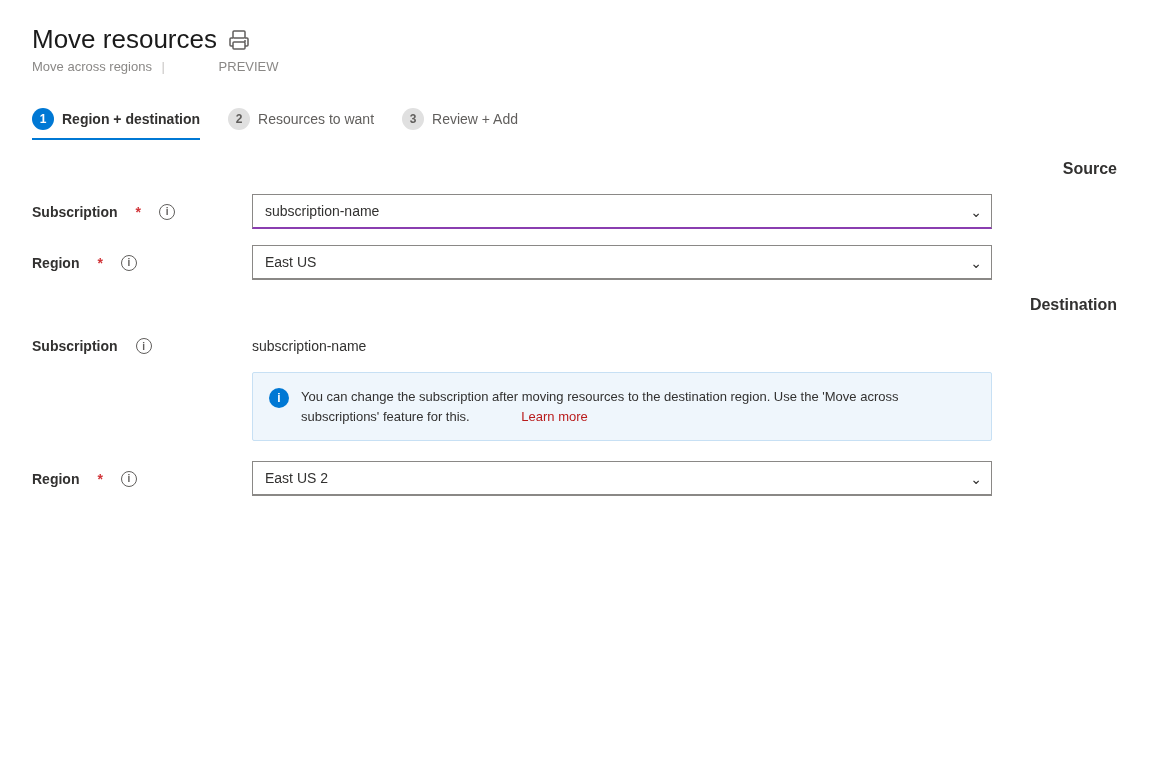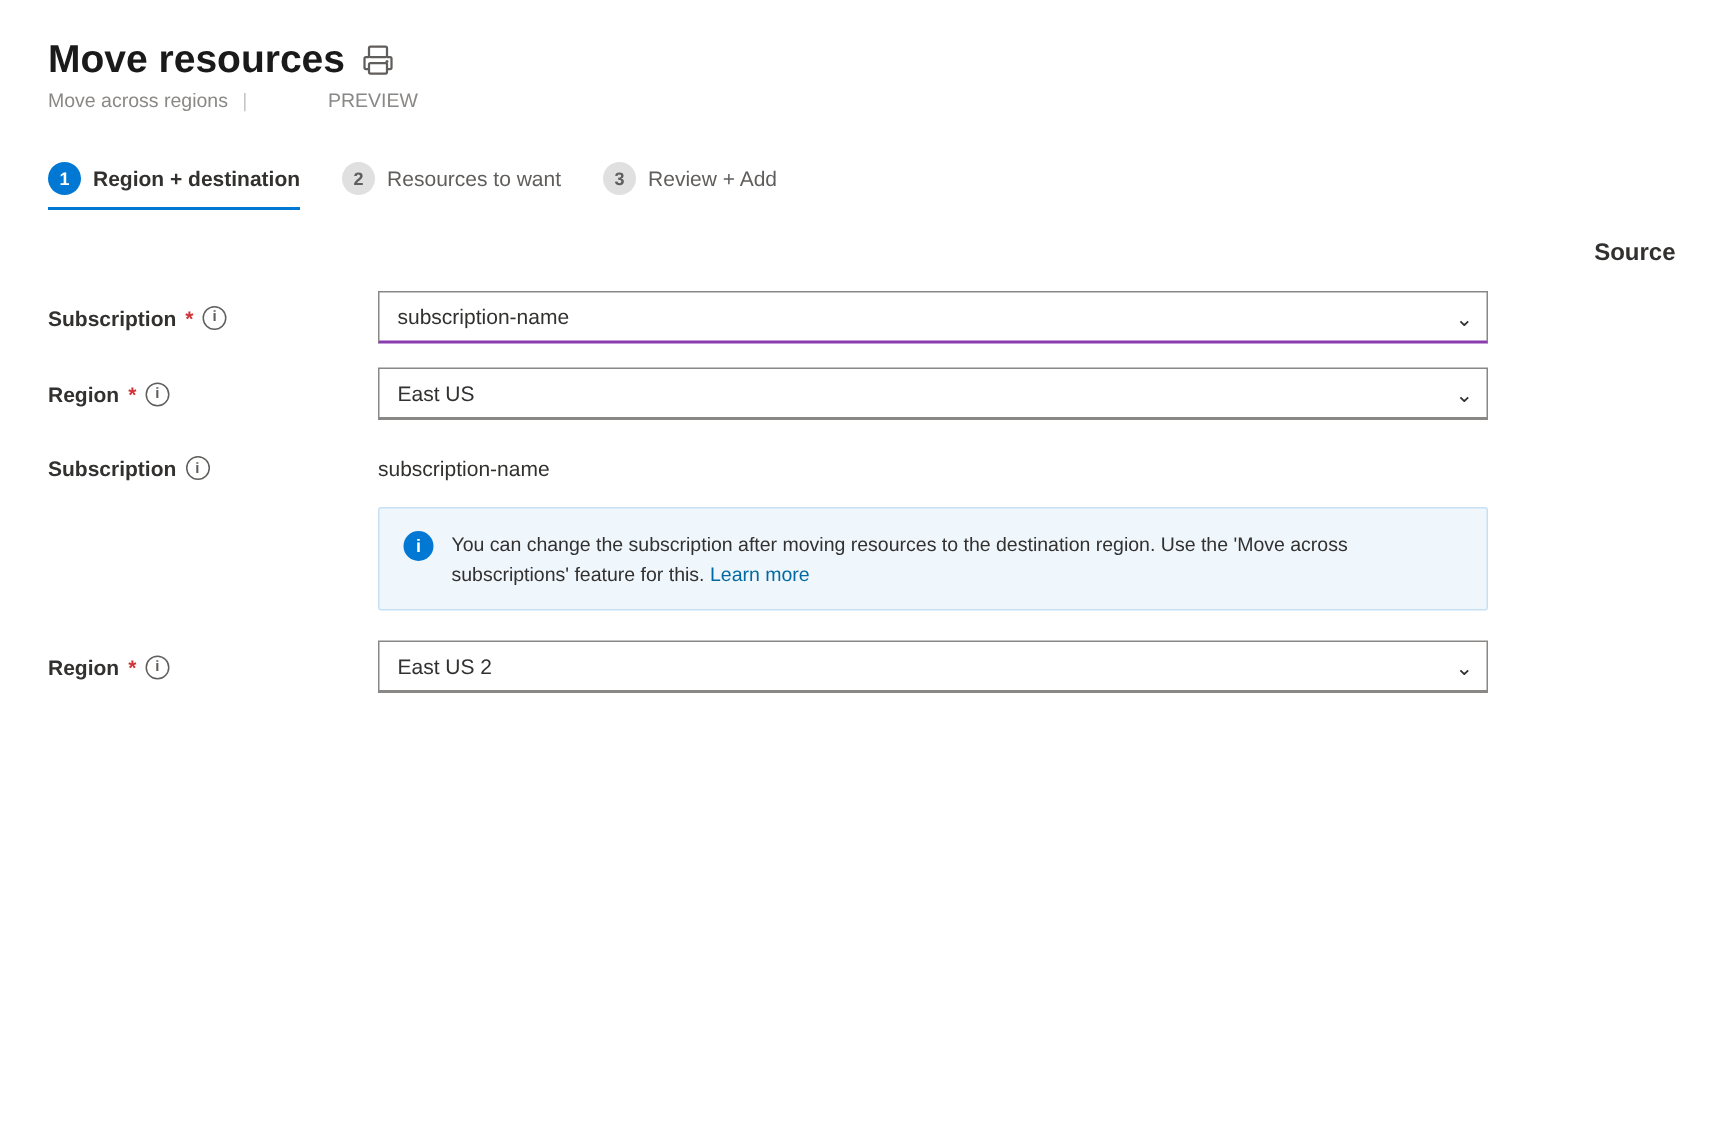--- a/index.html
+++ b/index.html
@@ -16,21 +16,21 @@
       padding: 24px 32px;
     }
     .page-header {
       display: flex;
       align-items: flex-start;
       gap: 12px;
       margin-bottom: 4px;
     }
     .page-title {
       font-size: 26px;
-      font-weight: 700;
+      font-weight: 400;
       color: #1a1a1a;
       line-height: 1.2;
     }
     .print-icon {
       margin-top: 6px;
       cursor: pointer;
       color: #605e5c;
       font-size: 18px;
     }
     .page-subtitle {
@@ -121,21 +121,21 @@
     
     .form-row {
       display: flex;
       align-items: center;
       margin-bottom: 16px;
       gap: 0;
     }
     .form-label {
       display: flex;
       align-items: center;
-      gap: 6px;
+      gap: 18px;
       min-width: 220px;
       font-size: 14px;
       color: #323130;
       font-weight: 600;
     }
     .required-star {
       color: #d13438;
       font-weight: 600;
     }
     .info-icon {
@@ -217,22 +217,23 @@
       font-size: 12px;
       font-weight: 700;
       margin-top: 1px;
     }
     .info-box-text {
       font-size: 13px;
       color: #323130;
       line-height: 1.5;
     }
     .info-box-text a {
-      color: #0369a1;
+      color: #b91c1c;
       text-decoration: none;
+      margin-left: 48px;
     }
     
     .destination-subscription-row {
       display: flex;
       align-items: flex-start;
       margin-bottom: 4px;
       gap: 0;
     }
     .destination-right {
       flex: 1;
@@ -310,20 +311,21 @@
           <option>East US</option>
           <option>West US</option>
           <option>West US 2</option>
           <option>East US 2</option>
         </select>
         <span class="chevron">⌄</span>
       </div>
     </div>
   </div>
 
+  <div class="section-heading" style="margin-top: 16px;">Destination</div>
 
   <div class="destination-subscription-row">
     <div class="form-label" style="min-width:220px; padding-top:8px;">
       <span>Subscription</span>
       <span class="info-icon" title="Info">i</span>
     </div>
     <div class="destination-right">
       <div class="static-value">subscription-name</div>
 
       <div class="info-box">

